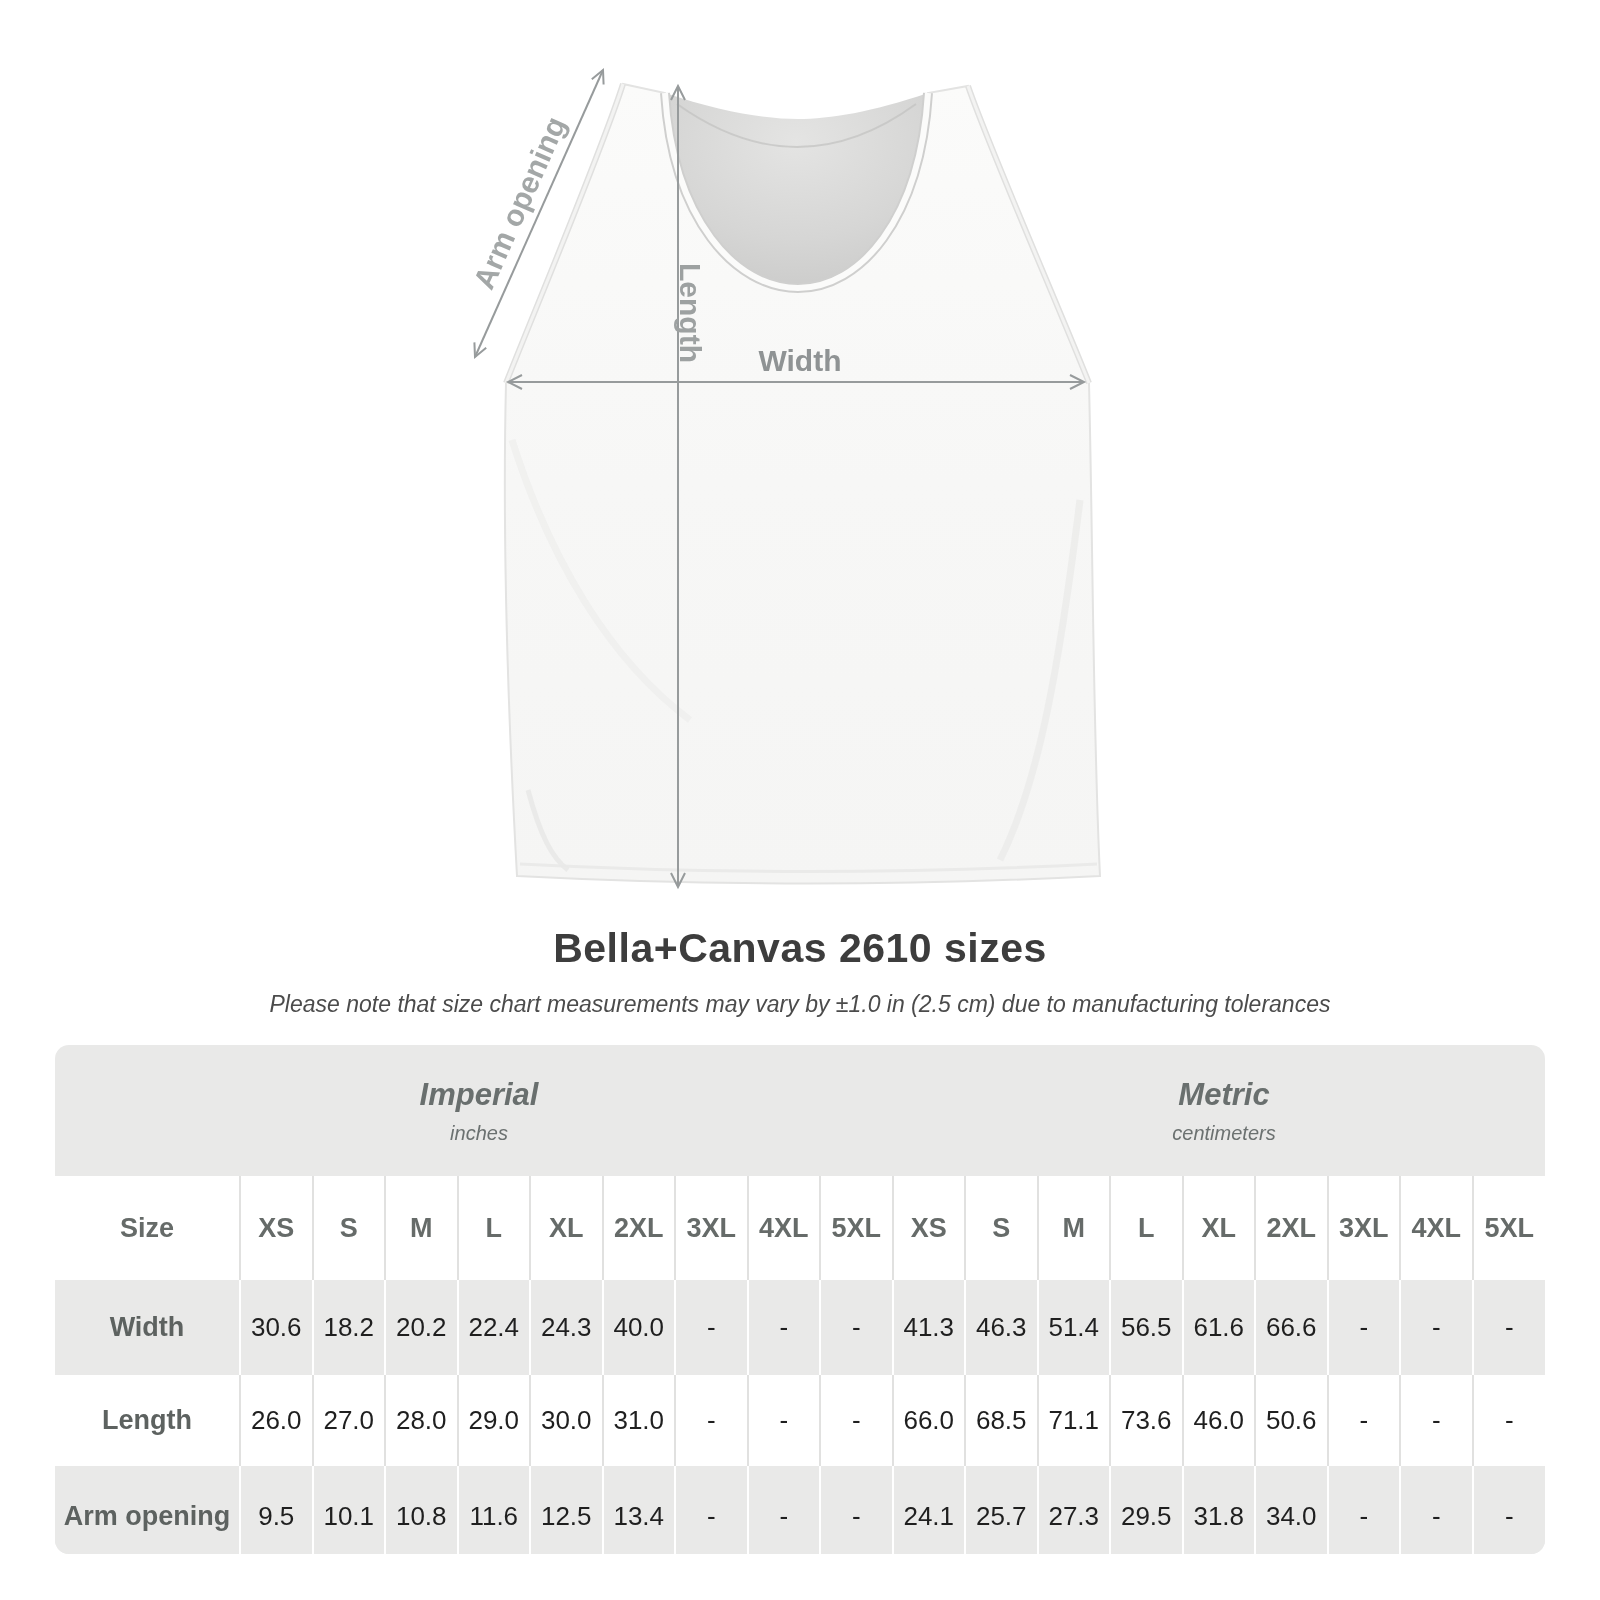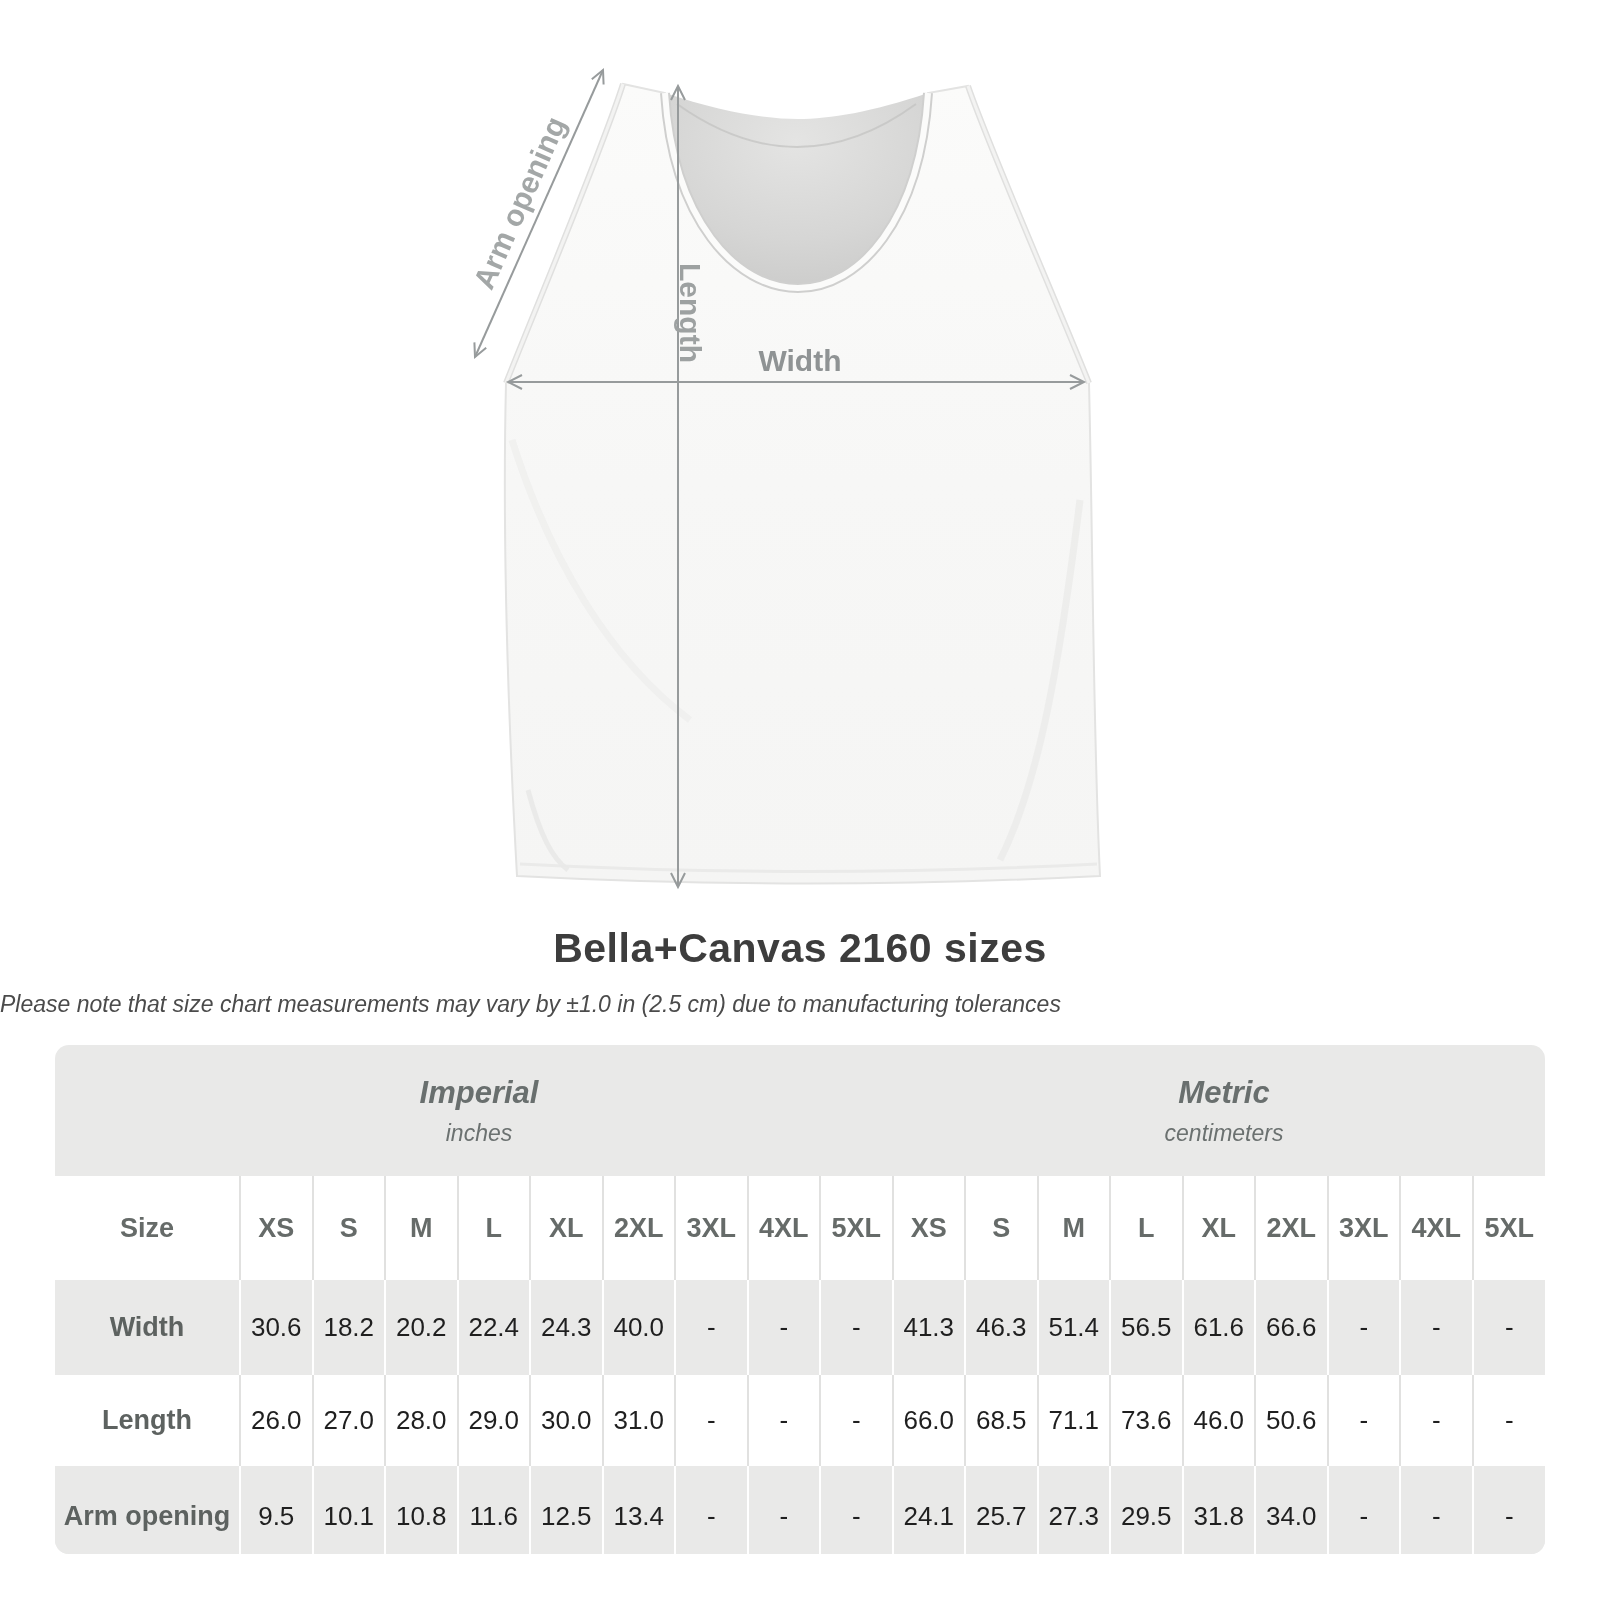--- a/index.html
+++ b/index.html
@@ -3,31 +3,31 @@
 <meta charset="utf-8">
 <style>
   html,body{margin:0;padding:0;background:#fff;}
   .stage{position:relative;width:1600px;height:1600px;background:#ffffff;overflow:hidden;
          font-family:"Liberation Sans",sans-serif;}
   
   .tank-svg{position:absolute;left:440px;top:20px;}
   
   .page-title{position:absolute;left:0;top:925px;width:1600px;text-align:center;
               font-size:41px;font-weight:bold;color:#3d3d3d;letter-spacing:0.5px;}
-  .tol-note{position:absolute;left:0;top:991px;width:1600px;
+  .tol-note{position:absolute;left:0;top:991px;width:1600px;text-align:center;
             font-style:italic;font-size:23px;color:#4b4b4b;}
   
   .size-chart{position:absolute;left:55px;top:1045px;width:1490px;height:509px;
               background:#e9e9e8;border-radius:14px;overflow:hidden;}
   .units-band{display:flex;height:131px;}
   .unit-block{display:flex;flex-direction:column;align-items:center;justify-content:center;}
   .unit-block.left{width:848px;}
   .unit-block.right{flex:1;}
   .unit-name{font-size:31px;font-weight:bold;font-style:italic;color:#696f6e;}
-  .unit-sub{font-size:23px;font-style:italic;color:#6b7170;margin-top:9px;}
+  .unit-sub{font-size:20px;font-style:italic;color:#6b7170;margin-top:9px;}
   table.sizes{width:1490px;table-layout:fixed;border-collapse:collapse;}
   table.sizes th,table.sizes td{padding:0;text-align:center;vertical-align:middle;
               border-left:2px solid transparent;}
   table.sizes th:first-child,table.sizes td:first-child{border-left:none;}
   tr.head-row{height:104px;background:#ffffff;}
   tr.head-row th{font-size:27px;font-weight:bold;color:#666b69;border-left-color:#e1e1e0;}
   tr.r-white{background:#ffffff;}
   tr.r-gray{background:#e9e9e8;}
   tr.r-white td{border-left-color:#e1e1e0;}
   tr.r-gray td{border-left-color:#ffffff;}
@@ -99,21 +99,21 @@
       <line x1="68" y1="362" x2="644" y2="362"></line>
       <polyline points="82,355 68,362 82,369"></polyline>
       <polyline points="630,355 644,362 630,369"></polyline>
     </g>
 
     <text x="80" y="193" transform="rotate(-66 80,183)" text-anchor="middle" font-size="30" font-weight="bold" font-family="Liberation Sans, sans-serif" fill="#a3a7a7">Arm opening</text>
     <text x="250" y="303" transform="rotate(90 250,293)" text-anchor="middle" font-size="30" font-weight="bold" font-family="Liberation Sans, sans-serif" fill="#9da1a1">Length</text>
     <text x="360" y="351" text-anchor="middle" font-size="30" font-weight="bold" font-family="Liberation Sans, sans-serif" fill="#8f9394">Width</text>
   </svg>
 
-  <div class="page-title">Bella+Canvas 2160 sizes</div>
+  <div class="page-title">Bella+Canvas 2610 sizes</div>
   <div class="tol-note">Please note that size chart measurements may vary by ±1.0 in (2.5 cm) due to manufacturing tolerances</div>
 
   <div class="size-chart">
     <div class="units-band">
       <div class="unit-block left">
         <div class="unit-name">Imperial</div>
         <div class="unit-sub">inches</div>
       </div>
       <div class="unit-block right">
         <div class="unit-name">Metric</div>

